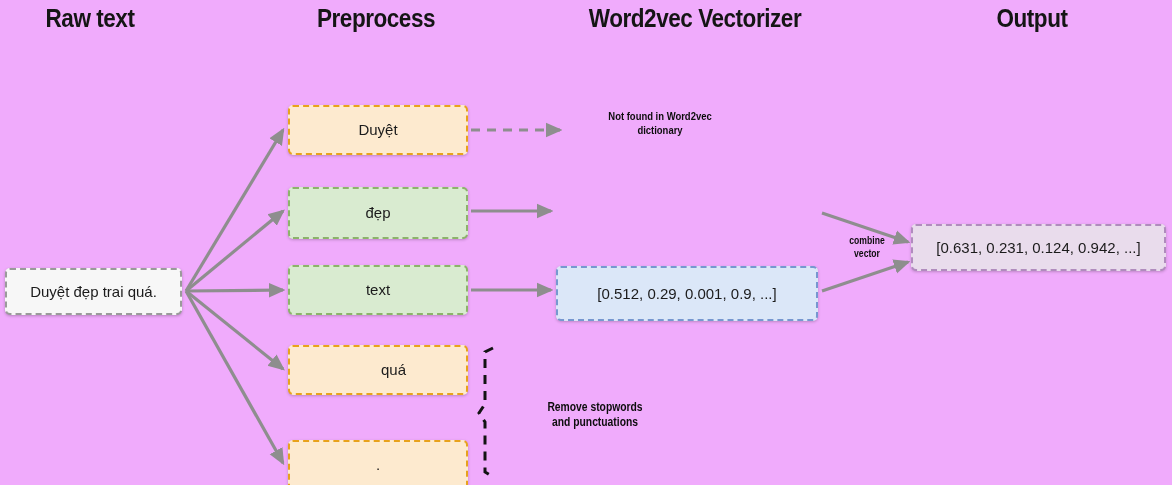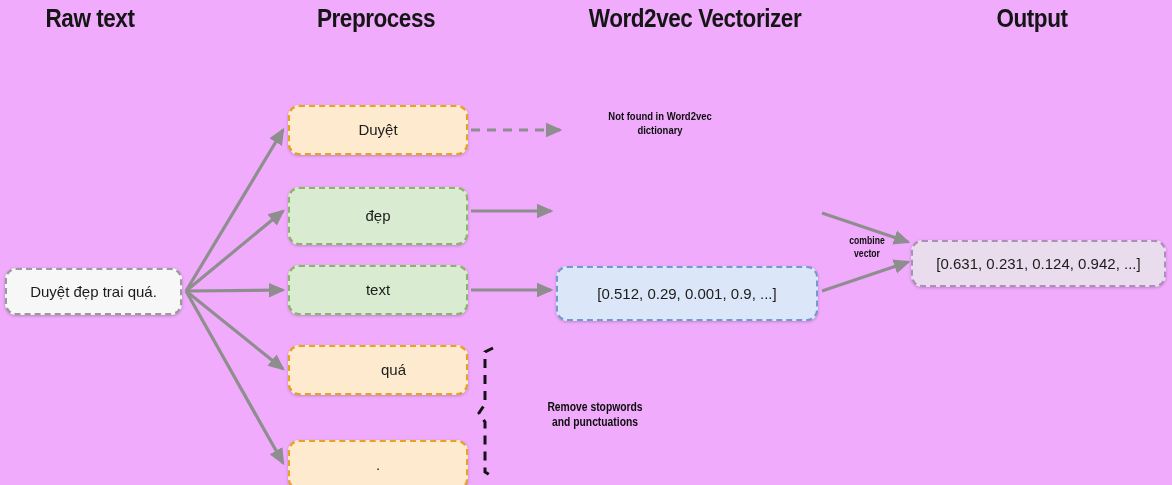--- a/index.html
+++ b/index.html
@@ -26,21 +26,21 @@
     transform-origin: center center;
     white-space: nowrap;
     text-align: center;
   }
   .node {
     position: absolute;
     box-sizing: border-box;
     display: flex;
     align-items: center;
     justify-content: center;
-    border-radius: 11px;
+    border-radius: 5px;
     font-family: "Liberation Sans", sans-serif;
     font-size: 15px;
     color: #1b1b1b;
     text-align: center;
     line-height: 1.2;
     white-space: nowrap;
   }
   .node.raw {
     background: #f7f7f7;
     border: 2.5px dashed #9a9a9a;
@@ -58,21 +58,20 @@
   }
   .node.blue {
     background: #dbe7f8;
     border: 2.5px dashed #7698d0;
     box-shadow: 0 1px 3px rgba(0,0,0,0.22);
   }
   .node.pink {
     background: #e9dcec;
     border: 2.5px dashed #b08bbd;
     box-shadow: 0 1px 3px rgba(0,0,0,0.22);
-    margin-top: 16px;
   }
   .annot {
     position: absolute;
     color: #0d0d0d;
     font-family: "Liberation Sans", sans-serif;
     font-weight: 700;
     font-size: 11px;
     line-height: 1.25;
     text-align: center;
     transform: scaleX(0.86);
@@ -137,21 +136,21 @@
   </svg>
 
   <div class="node raw" style="left:5px; top:268px; width:177px; height:47px;">
     <span>Duyệt đẹp trai quá.</span>
   </div>
 
   <div class="node orange" style="left:288px; top:105px; width:180px; height:50px;">
     <span>Duyệt</span>
   </div>
 
-  <div class="node green" style="left:288px; top:187px; width:180px; height:58px;">
+  <div class="node green" style="left:288px; top:187px; width:180px; height:52px;">
     <span>đẹp</span>
   </div>
 
   <div class="node green" style="left:288px; top:265px; width:180px; height:50px;">
     <span>text</span>
   </div>
 
   <div class="node orange" style="left:288px; top:345px; width:180px; height:50px;padding-left:31px;">
     <span>quá</span>
   </div>

